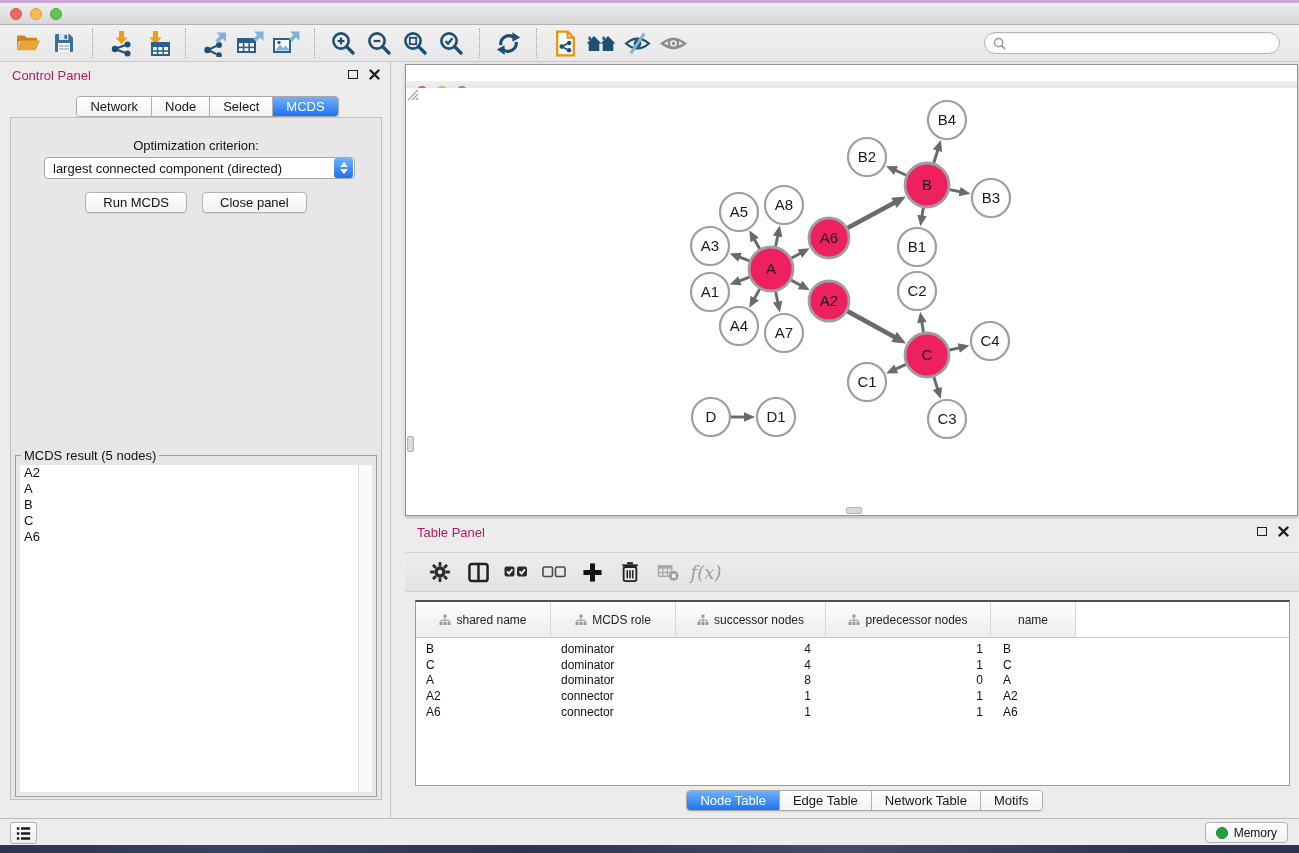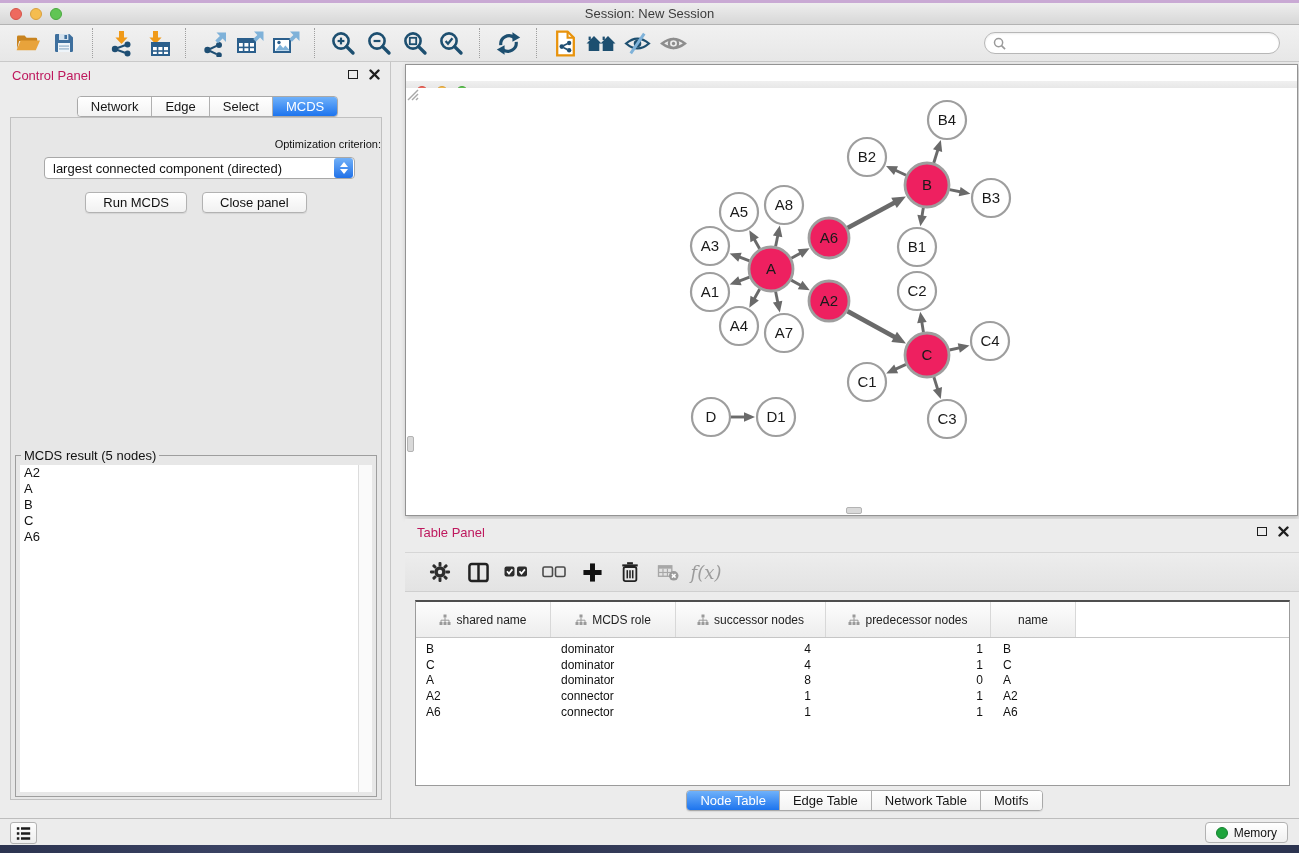--- a/index.html
+++ b/index.html
@@ -43,21 +43,21 @@
   .seg { display:inline-flex; border:1px solid #a9a9a9; border-radius:4px; overflow:hidden;
      background:#fff; height:21px; box-shadow:0 1px 1px rgba(0,0,0,.08);margin-left:25px; }
   .seg .tab { display:flex; align-items:center; padding:0 13px; font-size:13px; color:#161616;
      border-right:1px solid #b0b0b0; background:linear-gradient(#ffffff,#f3f3f3); cursor:default; }
   .seg .tab:last-child { border-right:none; }
   .seg .tab.active { background:linear-gradient(#6fb1fa,#1d74ee); color:#fff; }
   #cp-tabs { position:absolute; top:34px; left:0; width:100%; display:flex; justify-content:center; }
 
   .cp-box { position:absolute; top:55px; left:10px; right:8px; bottom:18px;
      background:#e7e7e7; border:1px solid #c0c0c0; }
-  .opt-label { position:absolute; top:20px; left:0; width:100%; text-align:right; font-size:11px; color:#111; }
+  .opt-label { position:absolute; top:20px; left:0; width:100%; text-align:center; font-size:13px; color:#111; }
   .dropdown { position:absolute; top:39px; left:33px; right:26px; height:22px; background:#fff;
      border:1px solid #a8a8a8; border-radius:4px; display:flex; align-items:center; }
   .dropdown .dval { flex:1; font-size:13px; padding-left:8px; color:#111; white-space:nowrap; overflow:hidden; }
   .dropdown .stepper { width:19px; height:20px; margin:0; border-radius:3px;
      background:linear-gradient(#72b1f8,#2071e8); display:flex; flex-direction:column;
      align-items:center; justify-content:center; gap:2px; margin-right:1px; }
   .chev-up { width:0; height:0; border-left:4px solid transparent; border-right:4px solid transparent; border-bottom:5px solid #fff; }
   .chev-dn { width:0; height:0; border-left:4px solid transparent; border-right:4px solid transparent; border-top:5px solid #fff; }
   .btn-row { position:absolute; top:74px; left:0; width:100%; display:flex; justify-content:center; gap:15px; }
   .mac-btn { height:21px; padding:0 17px; font-size:13px; color:#111; background:linear-gradient(#ffffff,#f1f1f1);
@@ -120,21 +120,20 @@
 
 <div id="app">
   <div class="desk-top"></div>
 
   <div class="titlebar">
     <div class="lights">
       <span class="light red"></span>
       <span class="light yellow"></span>
       <span class="light green"></span>
     </div>
-    <div class="title">Session: New Session</div>
   </div>
 
   <div class="toolbar">
     <div class="tbtn">
       <svg width="26" height="24" viewBox="0 0 26 24">
         <path fill="#c8831f" d="M2 18 V6 q0-1.4 1.4-1.4 h6.2 l2 2.2 h9.2 q1.4 0 1.4 1.4 V10 H4.2 Z"></path>
         <path fill="#e8a33b" d="M1.6 19.2 L5.6 9.4 H25 L20.8 19.2 Z"></path>
       </svg>
     </div>
     <div class="tbtn">
@@ -298,21 +297,21 @@
         <span class="float-box"></span>
         <svg class="x-icon" width="11" height="11" viewBox="0 0 11 11">
           <line x1="1.5" y1="1.5" x2="9.5" y2="9.5"></line>
             <line x1="9.5" y1="1.5" x2="1.5" y2="9.5"></line>
         </svg>
       </span>
     </div>
     <div id="cp-tabs">
         <div class="seg">
           <div class="tab">Network</div>
-          <div class="tab">Edge</div>
+          <div class="tab">Node</div>
           <div class="tab">Select</div>
           <div class="tab active">MCDS</div>
         </div>
       </div>
     <div class="cp-box">
       <div class="opt-label">Optimization criterion:</div>
       <div class="dropdown">
         <span class="dval">largest connected component (directed)</span>
         <span class="stepper">
           <span class="chev-up"></span>

